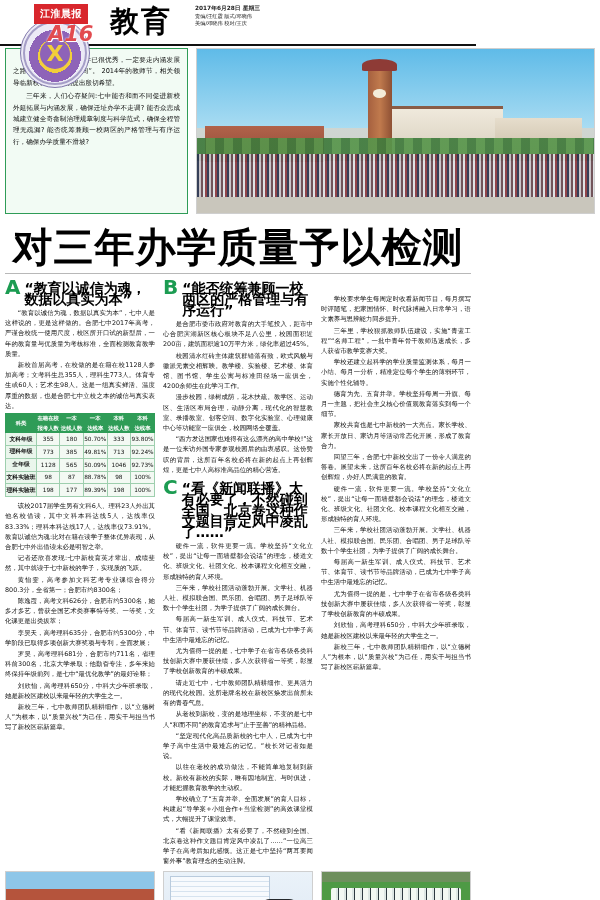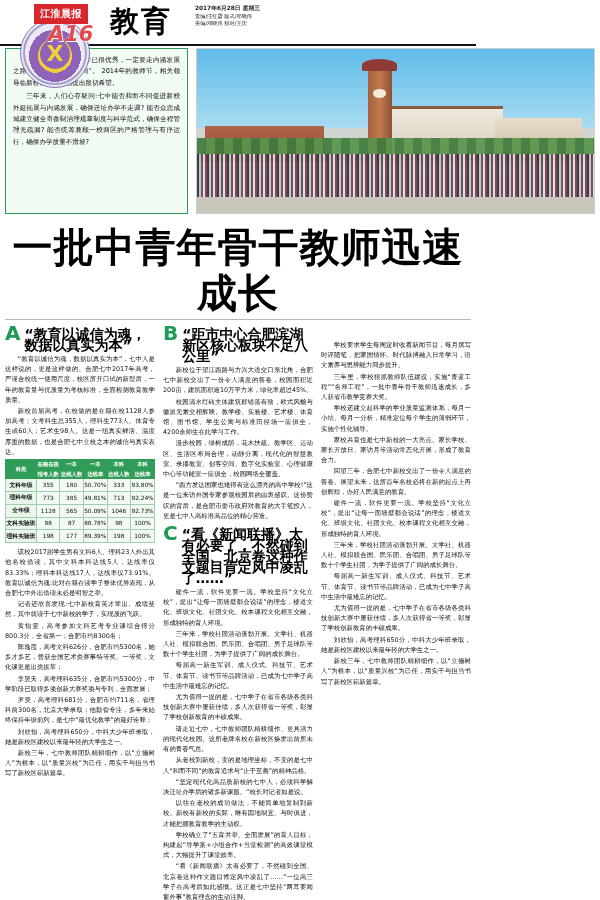--- a/index.html
+++ b/index.html
@@ -157,21 +157,21 @@
       <div class="bldg-left"></div>
       <div class="bldg-main"></div>
       <div class="bldg-right"></div>
       <div class="tower"></div>
       <div class="trees"></div>
       <div class="crowd"></div>
       <div class="ground"></div>
     </div>
   </div>
 
-  <div class="headline">一批中青年骨干教师迅速成长</div>
+  <div class="headline">对三年办学质量予以检测</div>
   <div class="hr-thin"></div>
 
   <div class="cols">
 
     <div class="col">
       <div class="sec-head">
         <div class="sec-letter">A</div>
         <div class="sec-title">“教育以诚信为魂，数据以真实为本”</div>
       </div>
       <p>“教育以诚信为魂，数据以真实为本”，七中人是这样说的，更是这样做的。合肥七中2017年高考，严谨合校统一使用尺度，校区所开口试的新型后，一年的教育量与优质量为考核标准，全面检测教育教学质量。</p>
@@ -245,49 +245,50 @@
       <p>陈逸霞，高考文科626分，合肥市约5300名，她多才多艺，曾获全国艺术类赛事特等奖、一等奖，文化课更是出类拔萃；</p>
       <p>李昊天，高考理科635分，合肥市约5300分，中学阶段已取得多项创新大赛奖项与专利，全面发展；</p>
       <p>罗昊，高考理科681分，合肥市约711名，省理科前300名，北京大学录取；他勤奋专注，多年来始终保持年级前列，是七中“最优化教学”的最好诠释；</p>
       <p>刘欣怡，高考理科650分，中科大少年班录取，她是新校区建校以来最年轻的大学生之一。</p>
       <p>新校三年，七中教师团队精耕细作，以“立德树人”为根本，以“质量兴校”为己任，用实干与担当书写了新校区崭新篇章。</p>
     </div>
 
     <div class="col">
       <div class="sec-head">
         <div class="sec-letter">B</div>
-        <div class="sec-title">“距市中心合肥滨湖新区核心板块不足八公里”</div>
+        <div class="sec-title">“能否统筹兼顾一校两区的严格管理与有序运行”</div>
       </div>
-      <p>新校位于望江西路与方兴大道交口东北角，合肥七中新校交出了一份令人满意的答卷，校园面积近200亩，建筑面积逾10万平方米，绿化率超过45%。</p>
+      <p>是合肥市委市政府对教育的大手笔投入，距市中心合肥滨湖新区核心板块不足八公里，校园面积近200亩，建筑面积逾10万平方米，绿化率超过45%。</p>
       <p>校园清水红砖主体建筑群错落有致，欧式风貌与徽派元素交相辉映。教学楼、实验楼、艺术楼、体育馆、图书馆、学生公寓与标准田径场一应俱全，4200余师生在此学习工作。</p>
       <p>漫步校园，绿树成荫，花木扶疏。教学区、运动区、生活区布局合理，动静分离，现代化的智慧教室、录播教室、创客空间、数字化实验室、心理健康中心等功能室一应俱全，校园网络全覆盖。</p>
-      <p>“西方发达国家也难得有这么漂亮的高中学校!”这是一位来访外国专家参观校园后的由衷感叹。这份赞叹的背后，是合肥市委市政府对教育的大手笔投入，更是七中人高标准高品位的精心营造。</p>
+      <p>“西方发达国家也难得有这么漂亮的高中学校!”这是一位来访外国专家参观校园后的由衷感叹。这份赞叹的背后，这所百年名校必将在新的起点上再创辉煌，更是七中人高标准高品位的精心营造。</p>
 
       <div class="sec-head" style="margin-top:4px;">
         <div class="sec-letter">C</div>
         <div class="sec-title">“看《新闻联播》太有必要了，不然碰到全国、北京卷这种作文题目肯定风中凌乱了……”</div>
       </div>
 
       <p>硬件一流，软件更要一流。学校坚持“文化立校”，提出“让每一面墙壁都会说话”的理念，楼道文化、班级文化、社团文化、校本课程文化相互交融，形成独特的育人环境。</p>
       <p>三年来，学校社团活动蓬勃开展。文学社、机器人社、模拟联合国、民乐团、合唱团、男子足球队等数十个学生社团，为学子提供了广阔的成长舞台。</p>
       <p>每届高一新生军训、成人仪式、科技节、艺术节、体育节、读书节等品牌活动，已成为七中学子高中生活中最难忘的记忆。</p>
       <p>尤为值得一提的是，七中学子在省市各级各类科技创新大赛中屡获佳绩，多人次获得省一等奖，彰显了学校创新教育的丰硕成果。</p>
       <p>请走近七中，七中教师团队精耕细作、更具活力的现代化校园。这所老牌名校在新校区焕发出前所未有的青春气息。</p>
       <p>从老校到新校，变的是地理坐标，不变的是七中人“和而不同”的教育追求与“止于至善”的精神品格。</p>
-      <p>“坚定现代化高品质新校的七中人，必须科学解决迁址办学后的诸多新课题。”校长对记者如是说。</p>
+      <p>“坚定现代化高品质新校的七中人，已成为七中学子高中生活中最难忘的记忆。”校长对记者如是说。</p>
       <p>以往在老校的成功做法，不能简单地复制到新校。新校有新校的实际，唯有因地制宜、与时俱进，才能把握教育教学的主动权。</p>
       <p>学校确立了“五育并举、全面发展”的育人目标，构建起“导学案+小组合作+当堂检测”的高效课堂模式，大幅提升了课堂效率。</p>
       <p>“看《新闻联播》太有必要了，不然碰到全国、北京卷这种作文题目肯定风中凌乱了……”一位高三学子在高考后如此感慨。这正是七中坚持“两耳要闻窗外事”教育理念的生动注脚。</p>
     </div>
 
     <div class="col">
       <p class="noind" style="height:14px;"></p>
       <p>学校要求学生每周定时收看新闻节目，每月撰写时评随笔，把家国情怀、时代脉搏融入日常学习，语文素养与思辨能力同步提升。</p>
       <p>三年里，学校狠抓教师队伍建设，实施“青蓝工程”“名师工程”，一批中青年骨干教师迅速成长，多人获省市教学竞赛大奖。</p>
       <p>学校还建立起科学的学业质量监测体系，每月一小结、每月一分析，精准定位每个学生的薄弱环节，实施个性化辅导。</p>
+      <p>德育为先、五育并举。学校坚持每周一升旗、每月一主题，把社会主义核心价值观教育落实到每一个细节。</p>
       <p>家校共育也是七中新校的一大亮点。家长学校、家长开放日、家访月等活动常态化开展，形成了教育合力。</p>
       <p>回望三年，合肥七中新校交出了一份令人满意的答卷。展望未来，这所百年名校必将在新的起点上再创辉煌，办好人民满意的教育。</p>
       <p>硬件一流，软件更要一流。学校坚持“文化立校”，提出“让每一面墙壁都会说话”的理念，楼道文化、班级文化、社团文化、校本课程文化相互交融，形成独特的育人环境。</p>
       <p>三年来，学校社团活动蓬勃开展。文学社、机器人社、模拟联合国、民乐团、合唱团、男子足球队等数十个学生社团，为学子提供了广阔的成长舞台。</p>
       <p>每届高一新生军训、成人仪式、科技节、艺术节、体育节、读书节等品牌活动，已成为七中学子高中生活中最难忘的记忆。</p>
       <p>尤为值得一提的是，七中学子在省市各级各类科技创新大赛中屡获佳绩，多人次获得省一等奖，彰显了学校创新教育的丰硕成果。</p>
       <p>刘欣怡，高考理科650分，中科大少年班录取，她是新校区建校以来最年轻的大学生之一。</p>
       <p>新校三年，七中教师团队精耕细作，以“立德树人”为根本，以“质量兴校”为己任，用实干与担当书写了新校区崭新篇章。</p>
     </div>
   </div>

